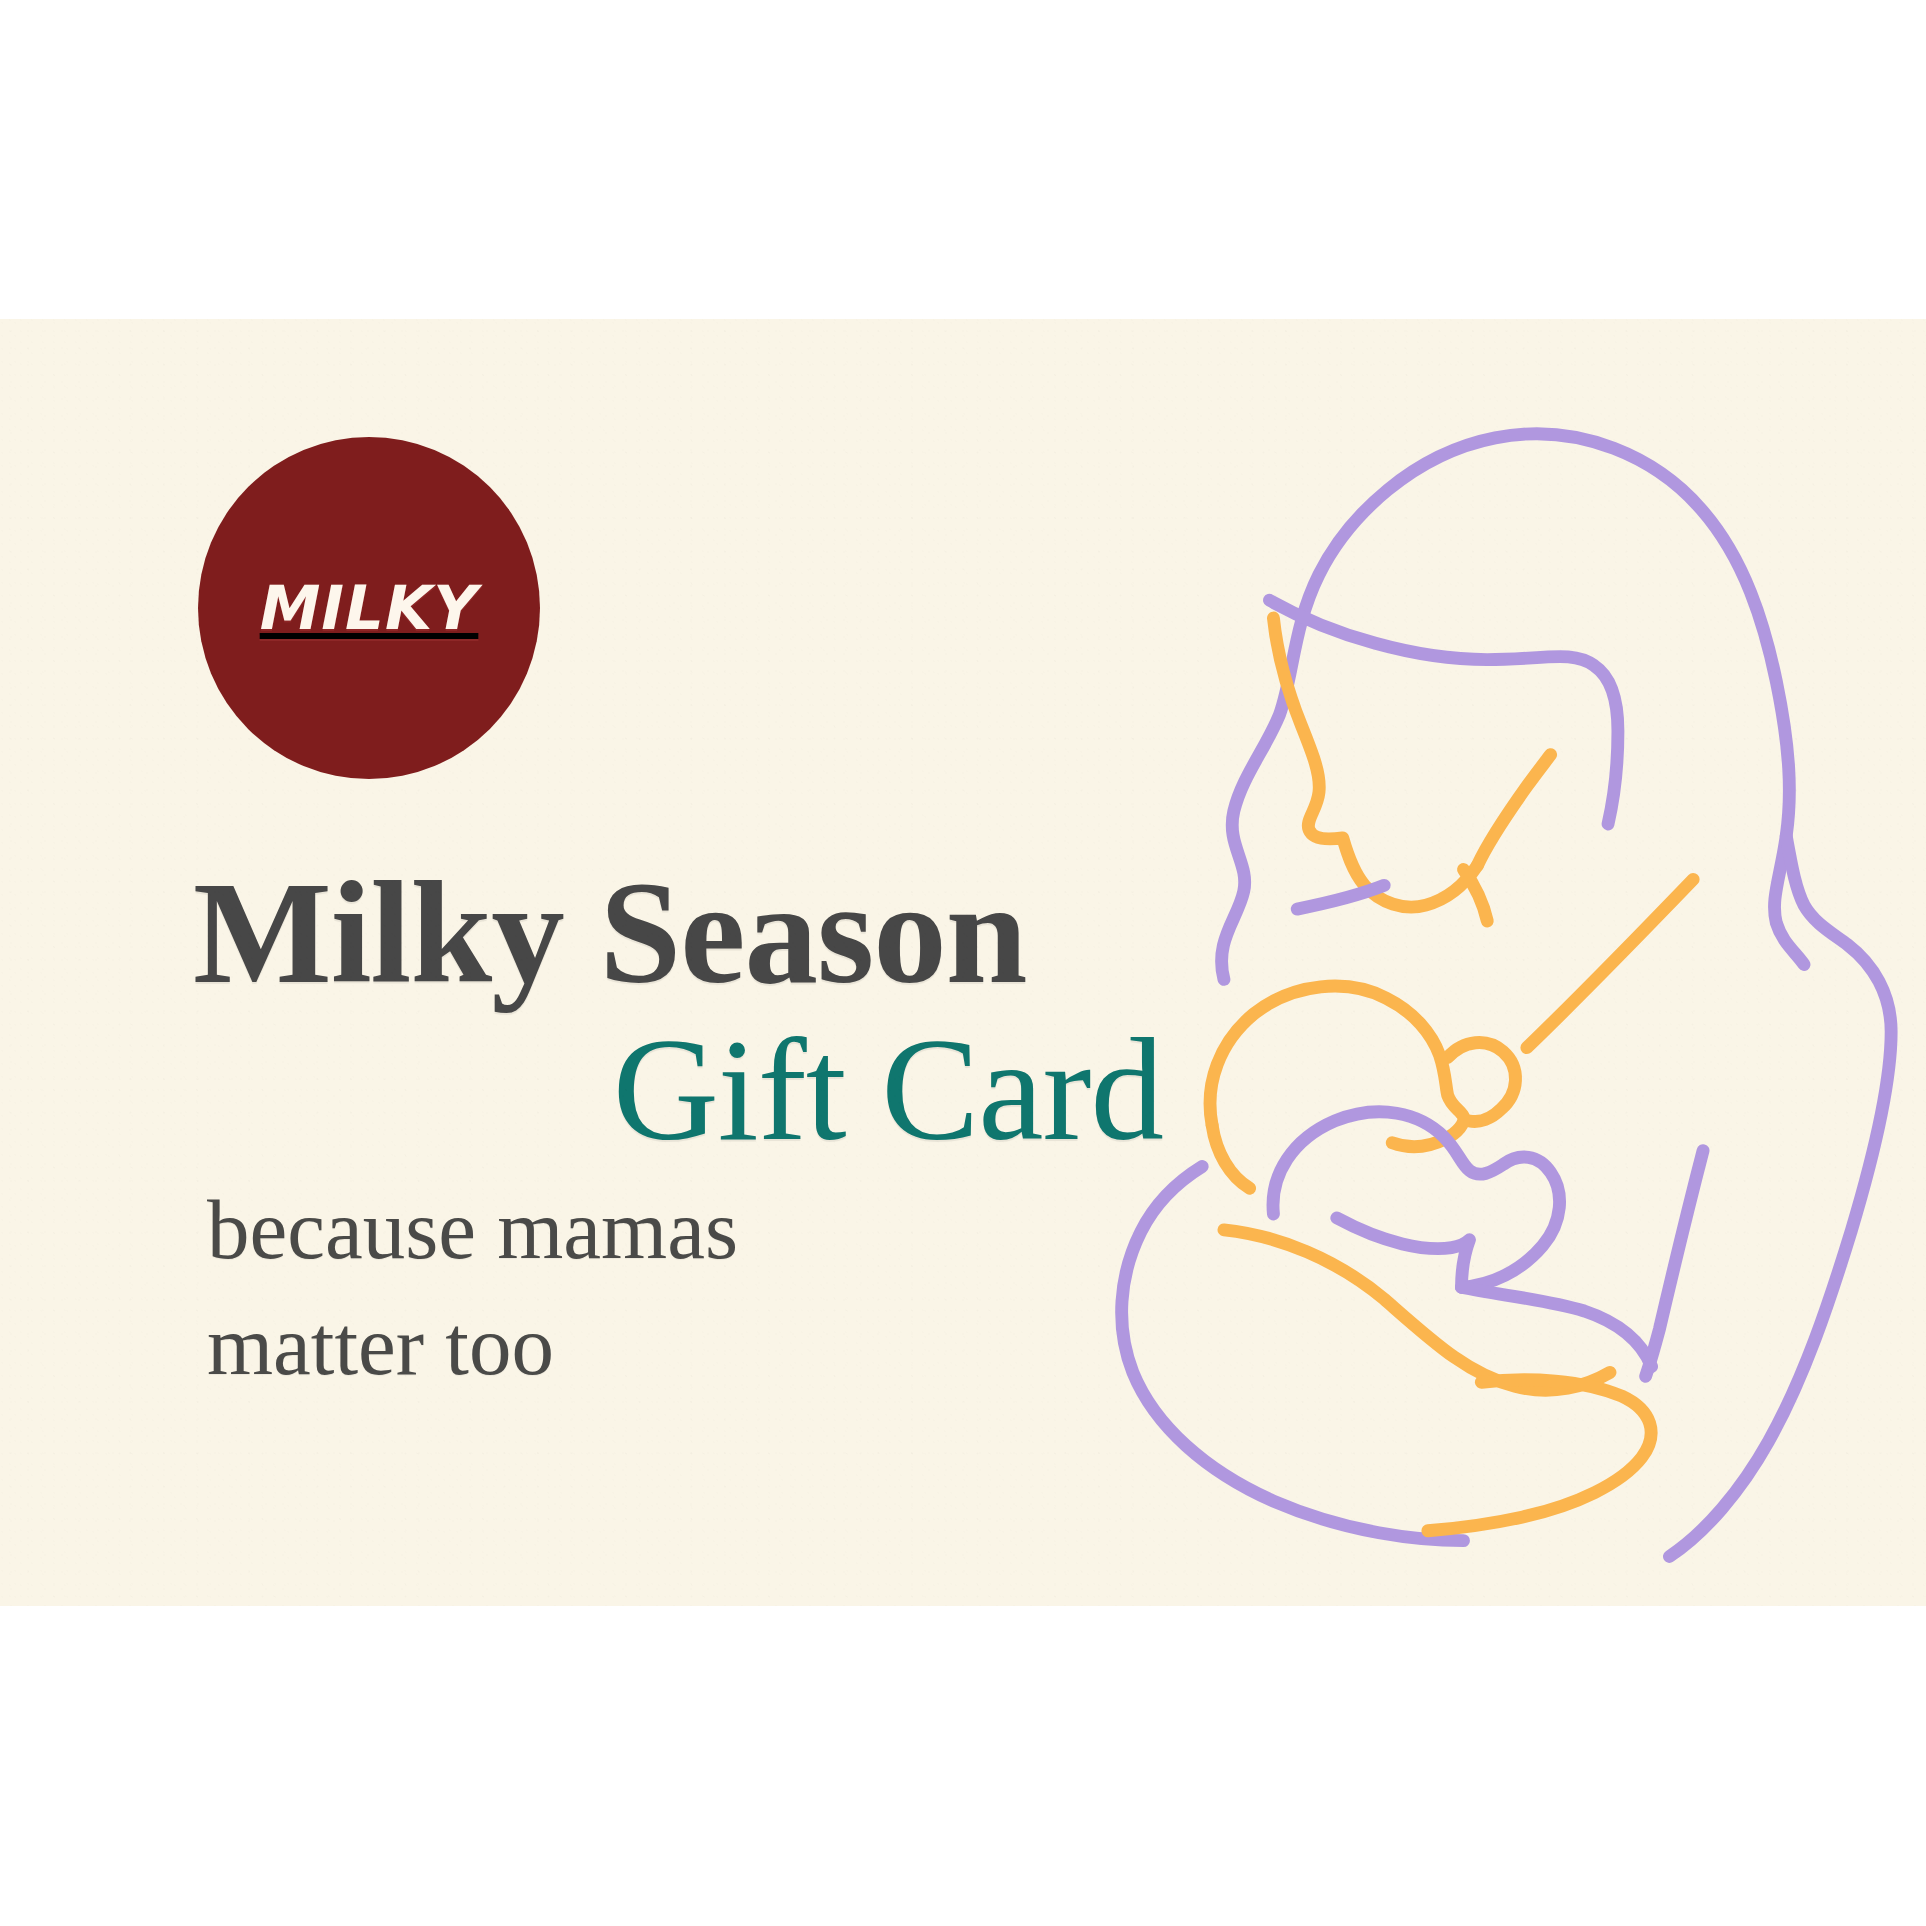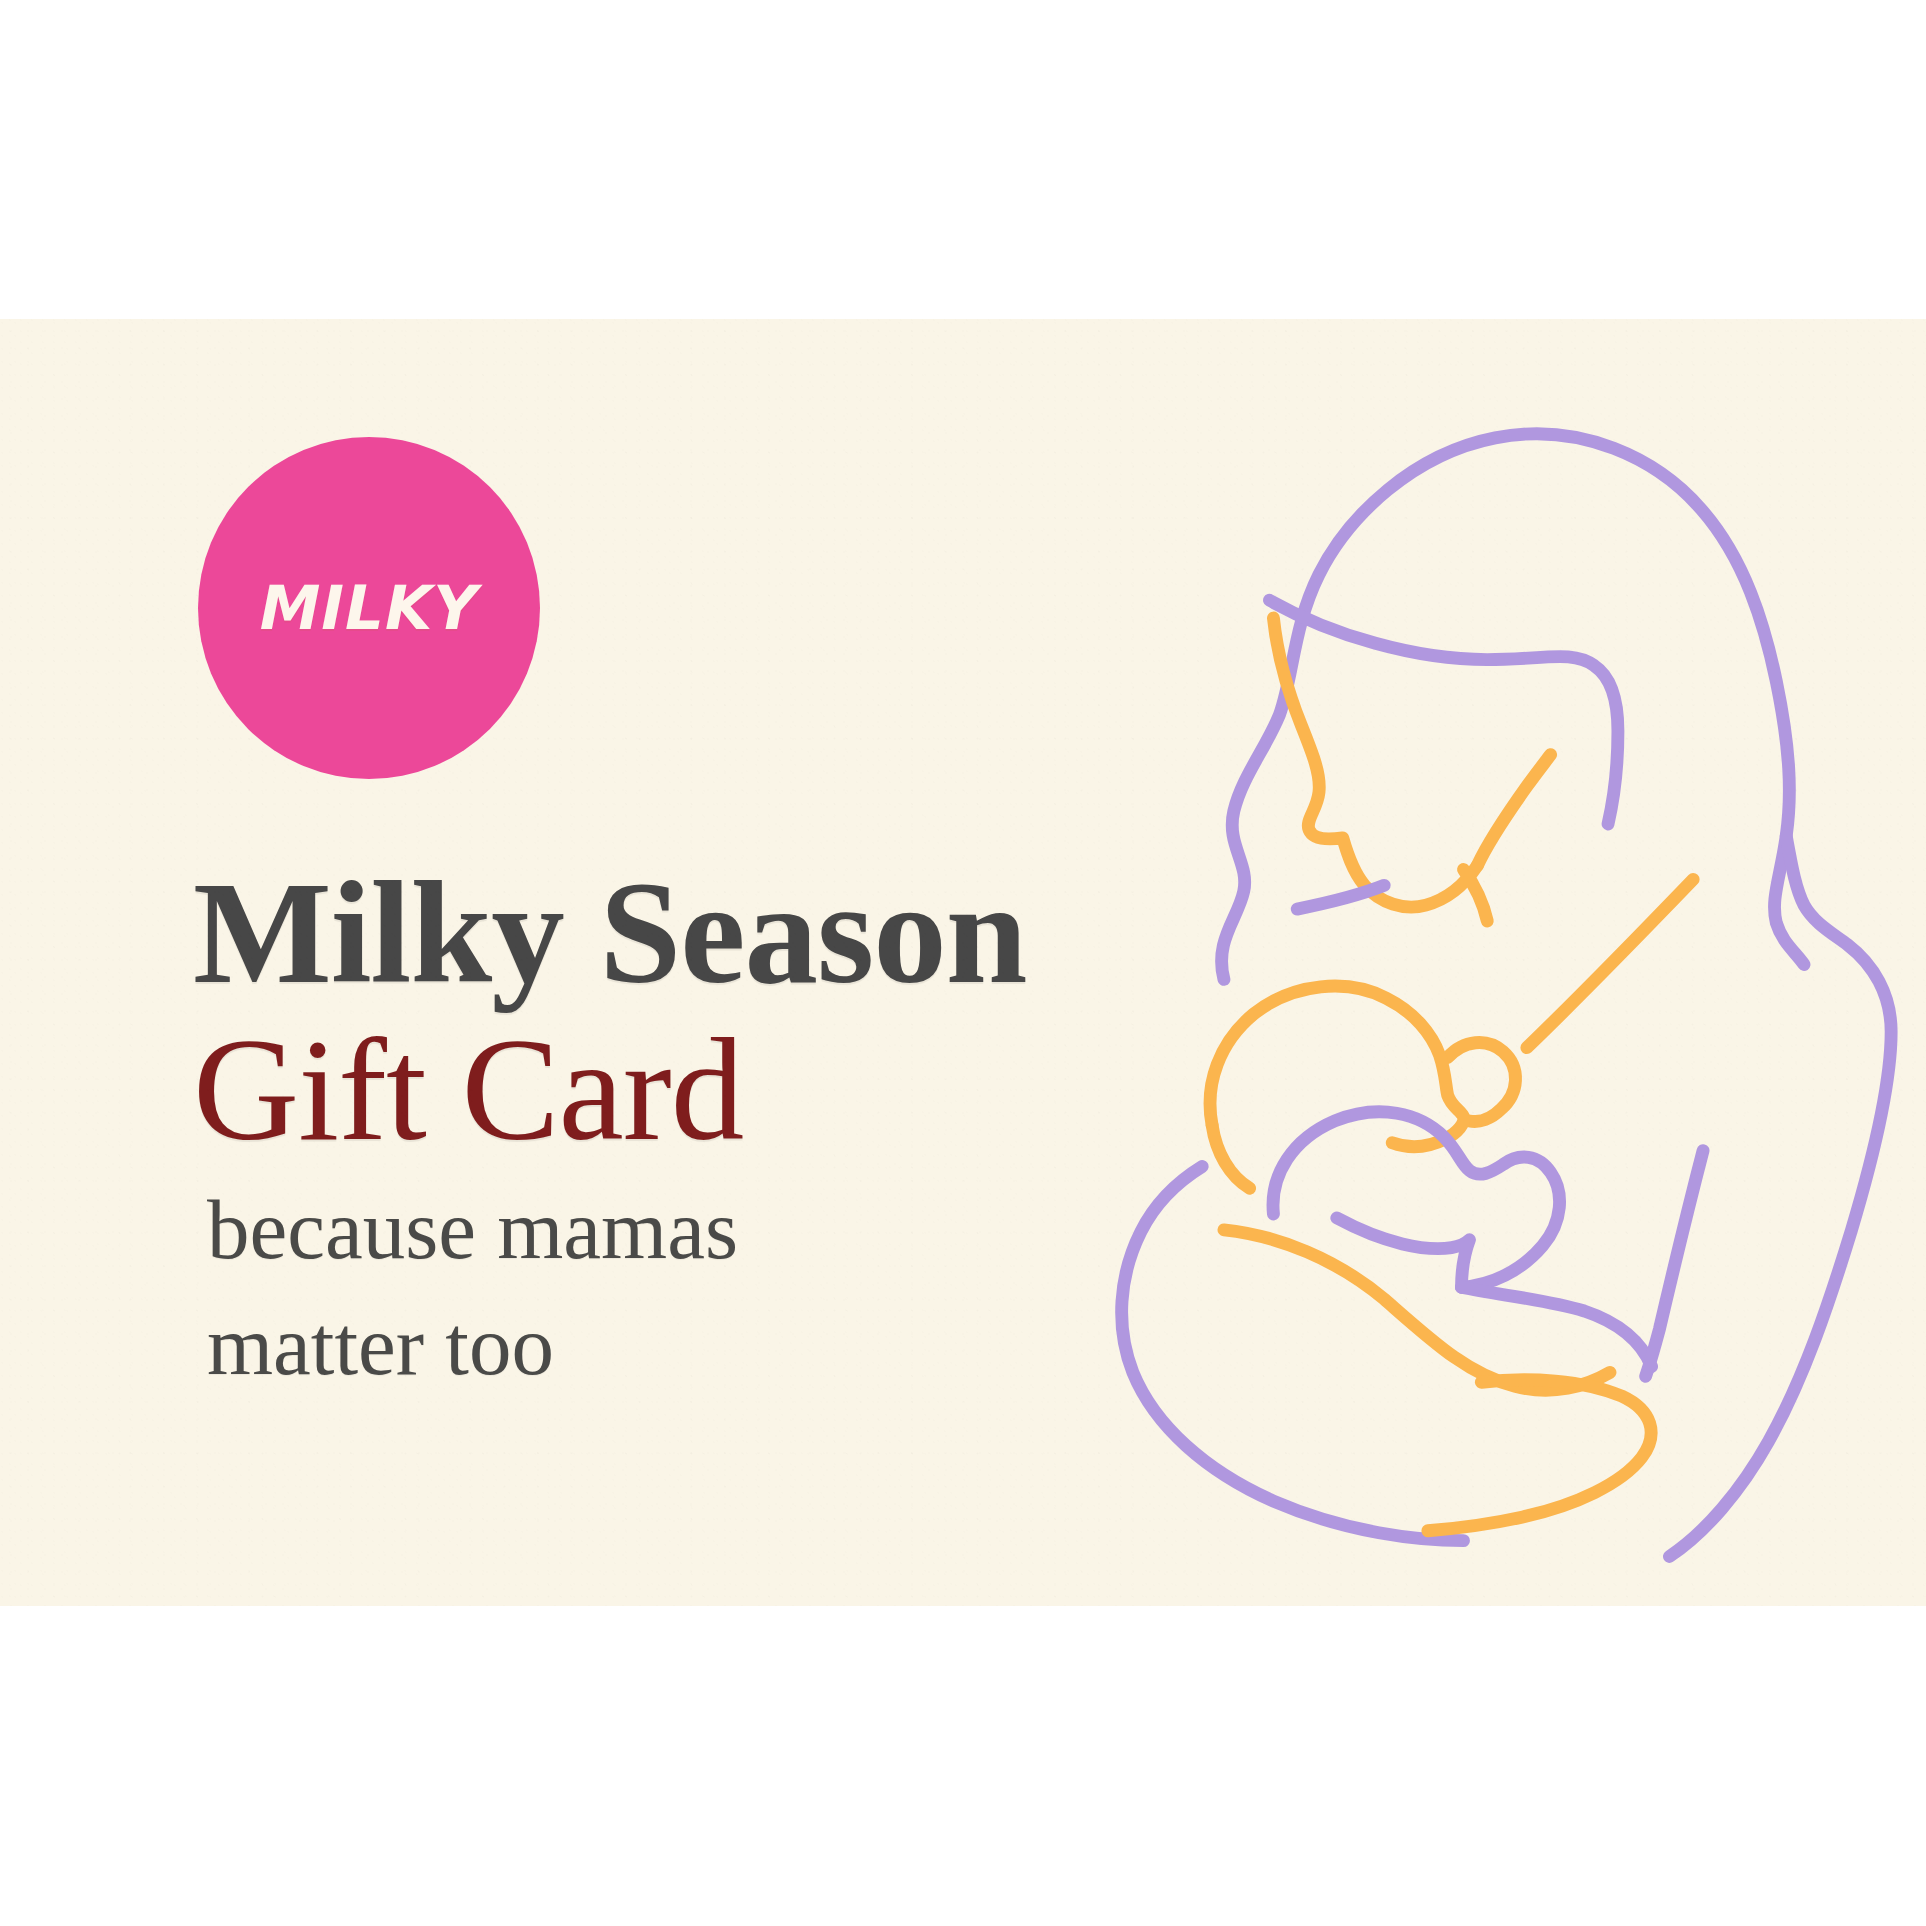--- a/index.html
+++ b/index.html
@@ -56,26 +56,27 @@
   }
 
   
   .brand-badge {
     position: absolute;
     left: 5px;
     top: 118px;
     width: 342px;
     height: 342px;
     border-radius: 50%;
-    background: #ec4899;
+    background: #7f1d1d;
     display: flex;
     flex-direction: column;
     align-items: center;
     justify-content: center;
     z-index: 3;
+    text-decoration: underline;
   }
   .brand-badge .badge-line {
     color: #FDF6EC;
     font-family: "DejaVu Sans", sans-serif;
     font-weight: 700;
     font-style: italic;
     font-size: 61px;
     letter-spacing: 1px;
     line-height: 1.07;
     text-align: center;
@@ -93,21 +94,21 @@
   .headline-line {
     font-family: "Liberation Serif", "DejaVu Serif", serif;
     font-size: 147px;
     line-height: 1.07;
     letter-spacing: -1px;
     white-space: nowrap;
     margin: 0;
     text-shadow: 0 2px 1px rgba(0,0,0,.07);
   }
   .headline-line.primary   { color: #474747; font-weight: bold; }
-  .headline-line.secondary { color: #7f1d1d; }
+  .headline-line.secondary { color: #0f766e; text-align: right; }
 
   
   .tagline {
     position: absolute;
     left: 2px;
     top: 847px;
     width: 772px;
   }
   .tagline-line {
     font-family: "Liberation Serif", "DejaVu Serif", serif;

